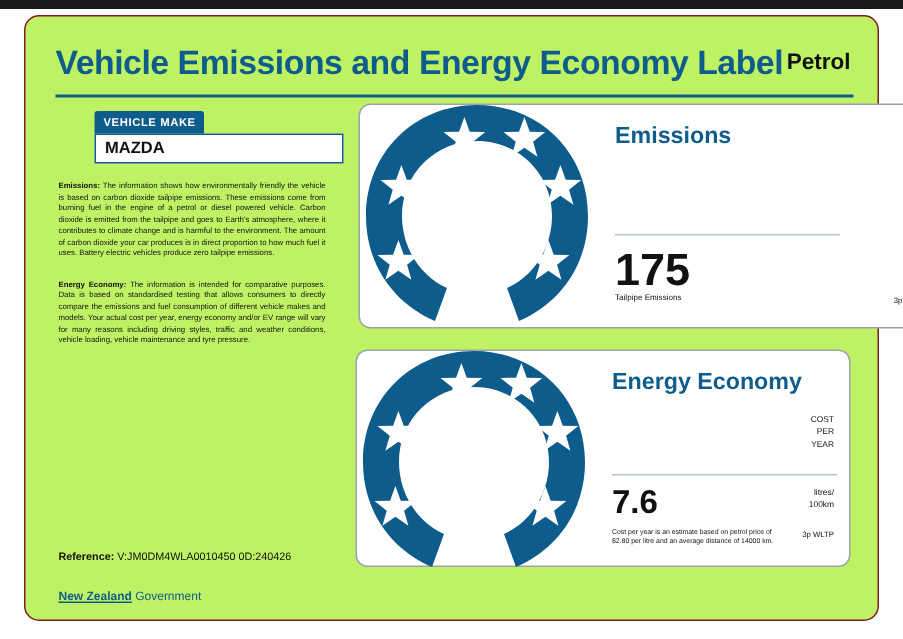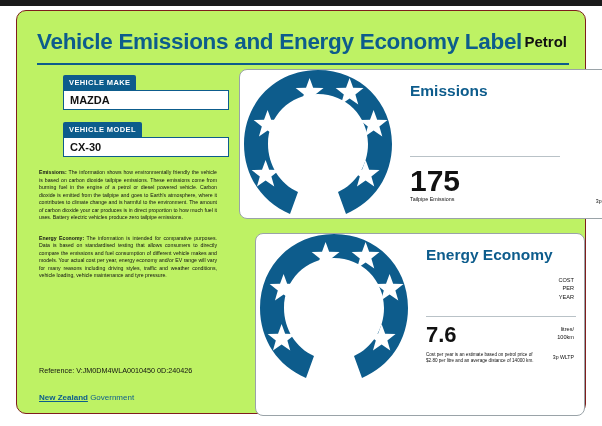--- a/index.html
+++ b/index.html
@@ -110,21 +110,21 @@
   .note b { font-weight: bold; }
   .note.second { margin-top: 13px; }
 
   .reference {
     position: absolute;
     left: 22px;
     top: 355px;
     font-size: 7.2px;
     color: #111111;
   }
-  .reference .ref-label { font-weight: normal; }
+  .reference .ref-label { font-weight: bold; }
   .footer-logo {
     position: absolute;
     left: 22px;
     top: 382px;
     font-size: 8px;
     color: #0d5c8c;
   }
   .footer-logo .nz {
     text-decoration: underline;
     font-weight: bold;
@@ -134,21 +134,21 @@
 
   
   .panel {
     position: absolute;
     border: 1px solid #9aa3a8;
     border-radius: 8px;
     background: #ffffff;
     box-sizing: border-box;
   }
   #panel-emissions { left: 222px; top: 58px; width: 389px; height: 150px; }
-  #panel-energy    { left: 238px; top: 222px; width: 330px; height: 183px; }
+  #panel-energy    { left: 220px; top: 222px; width: 330px; height: 145px; }
 
   .horse {
     position: absolute;
     left: -6px;
     top: -6px;
     width: 168px;
     height: 162px;
   }
   .horse svg { display: block; }
 
@@ -292,24 +292,20 @@
     </div>
     <div class="hdr-rule"></div>
 
     <div class="left-col">
 
       <div class="field-block">
         <div class="field-tag">VEHICLE MAKE</div>
         <div class="field-box">MAZDA</div>
       </div>
 
-      <div class="field-block">
-        <div class="field-tag">VEHICLE MODEL</div>
-        <div class="field-box">CX-30</div>
-      </div>
 
       <div class="note">
         <b>Emissions:</b><span> The information shows how environmentally friendly the vehicle is based on carbon dioxide tailpipe emissions. These emissions come from burning fuel in the engine of a petrol or diesel powered vehicle. Carbon dioxide is emitted from the tailpipe and goes to Earth's atmosphere, where it contributes to climate change and is harmful to the environment. The amount of carbon dioxide your car produces is in direct proportion to how much fuel it uses. Battery electric vehicles produce zero tailpipe emissions.</span>
       </div>
 
       <div class="note second">
         <b>Energy Economy:</b><span> The information is intended for comparative purposes. Data is based on standardised testing that allows consumers to directly compare the emissions and fuel consumption of different vehicle makes and models. Your actual cost per year, energy economy and/or EV range will vary for many reasons including driving styles, traffic and weather conditions, vehicle loading, vehicle maintenance and tyre pressure.</span>
       </div>
     </div>
 

